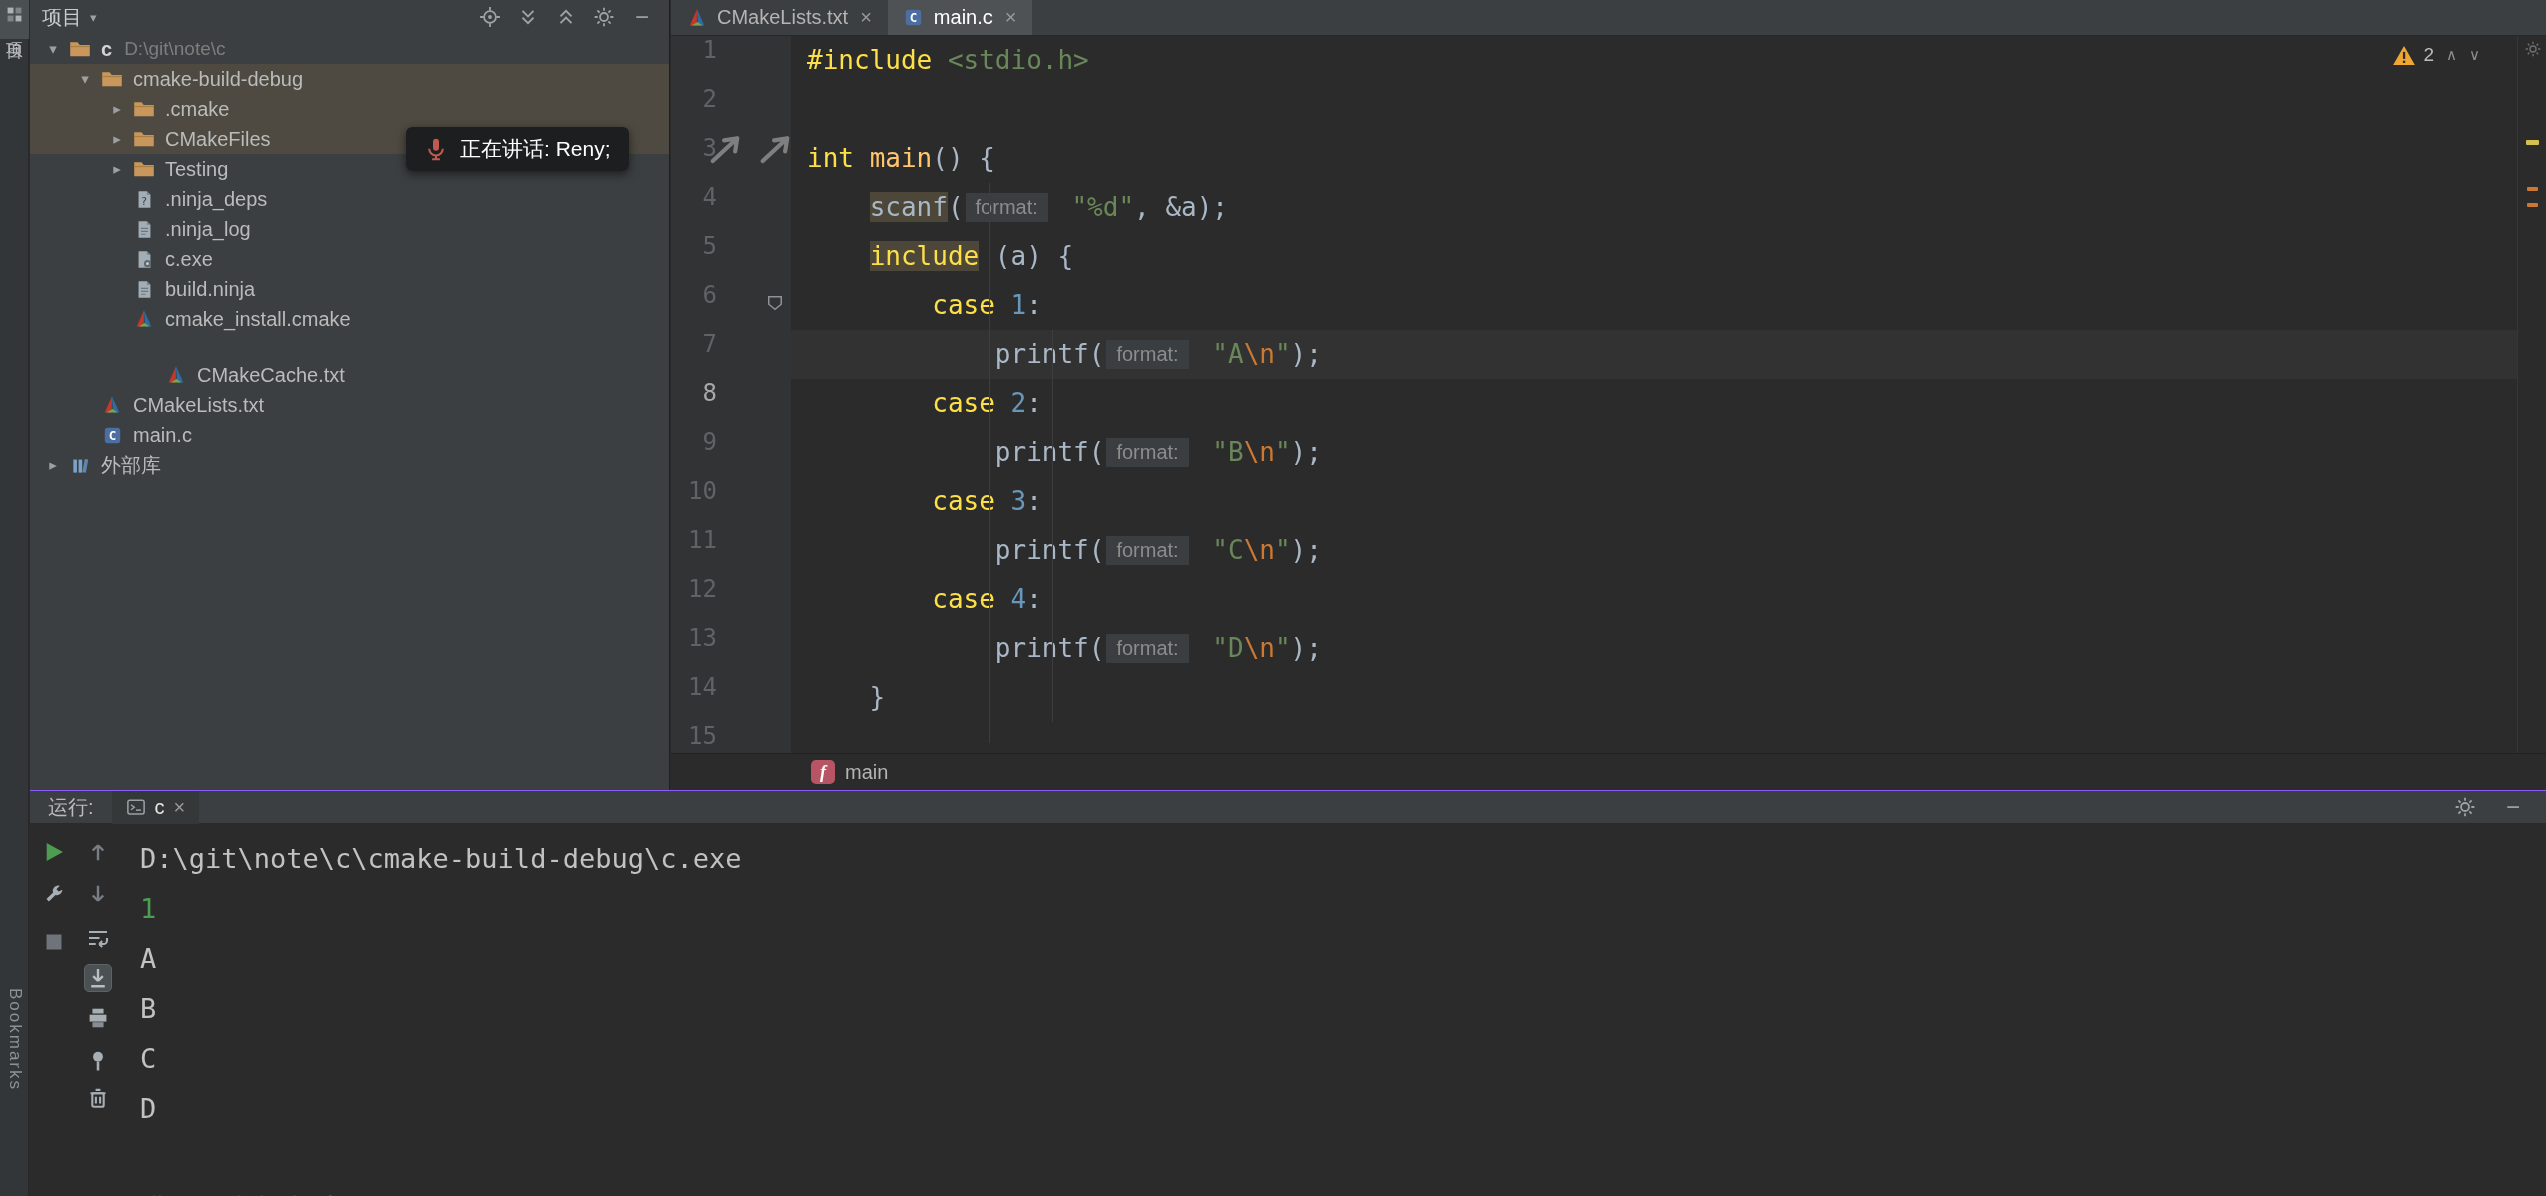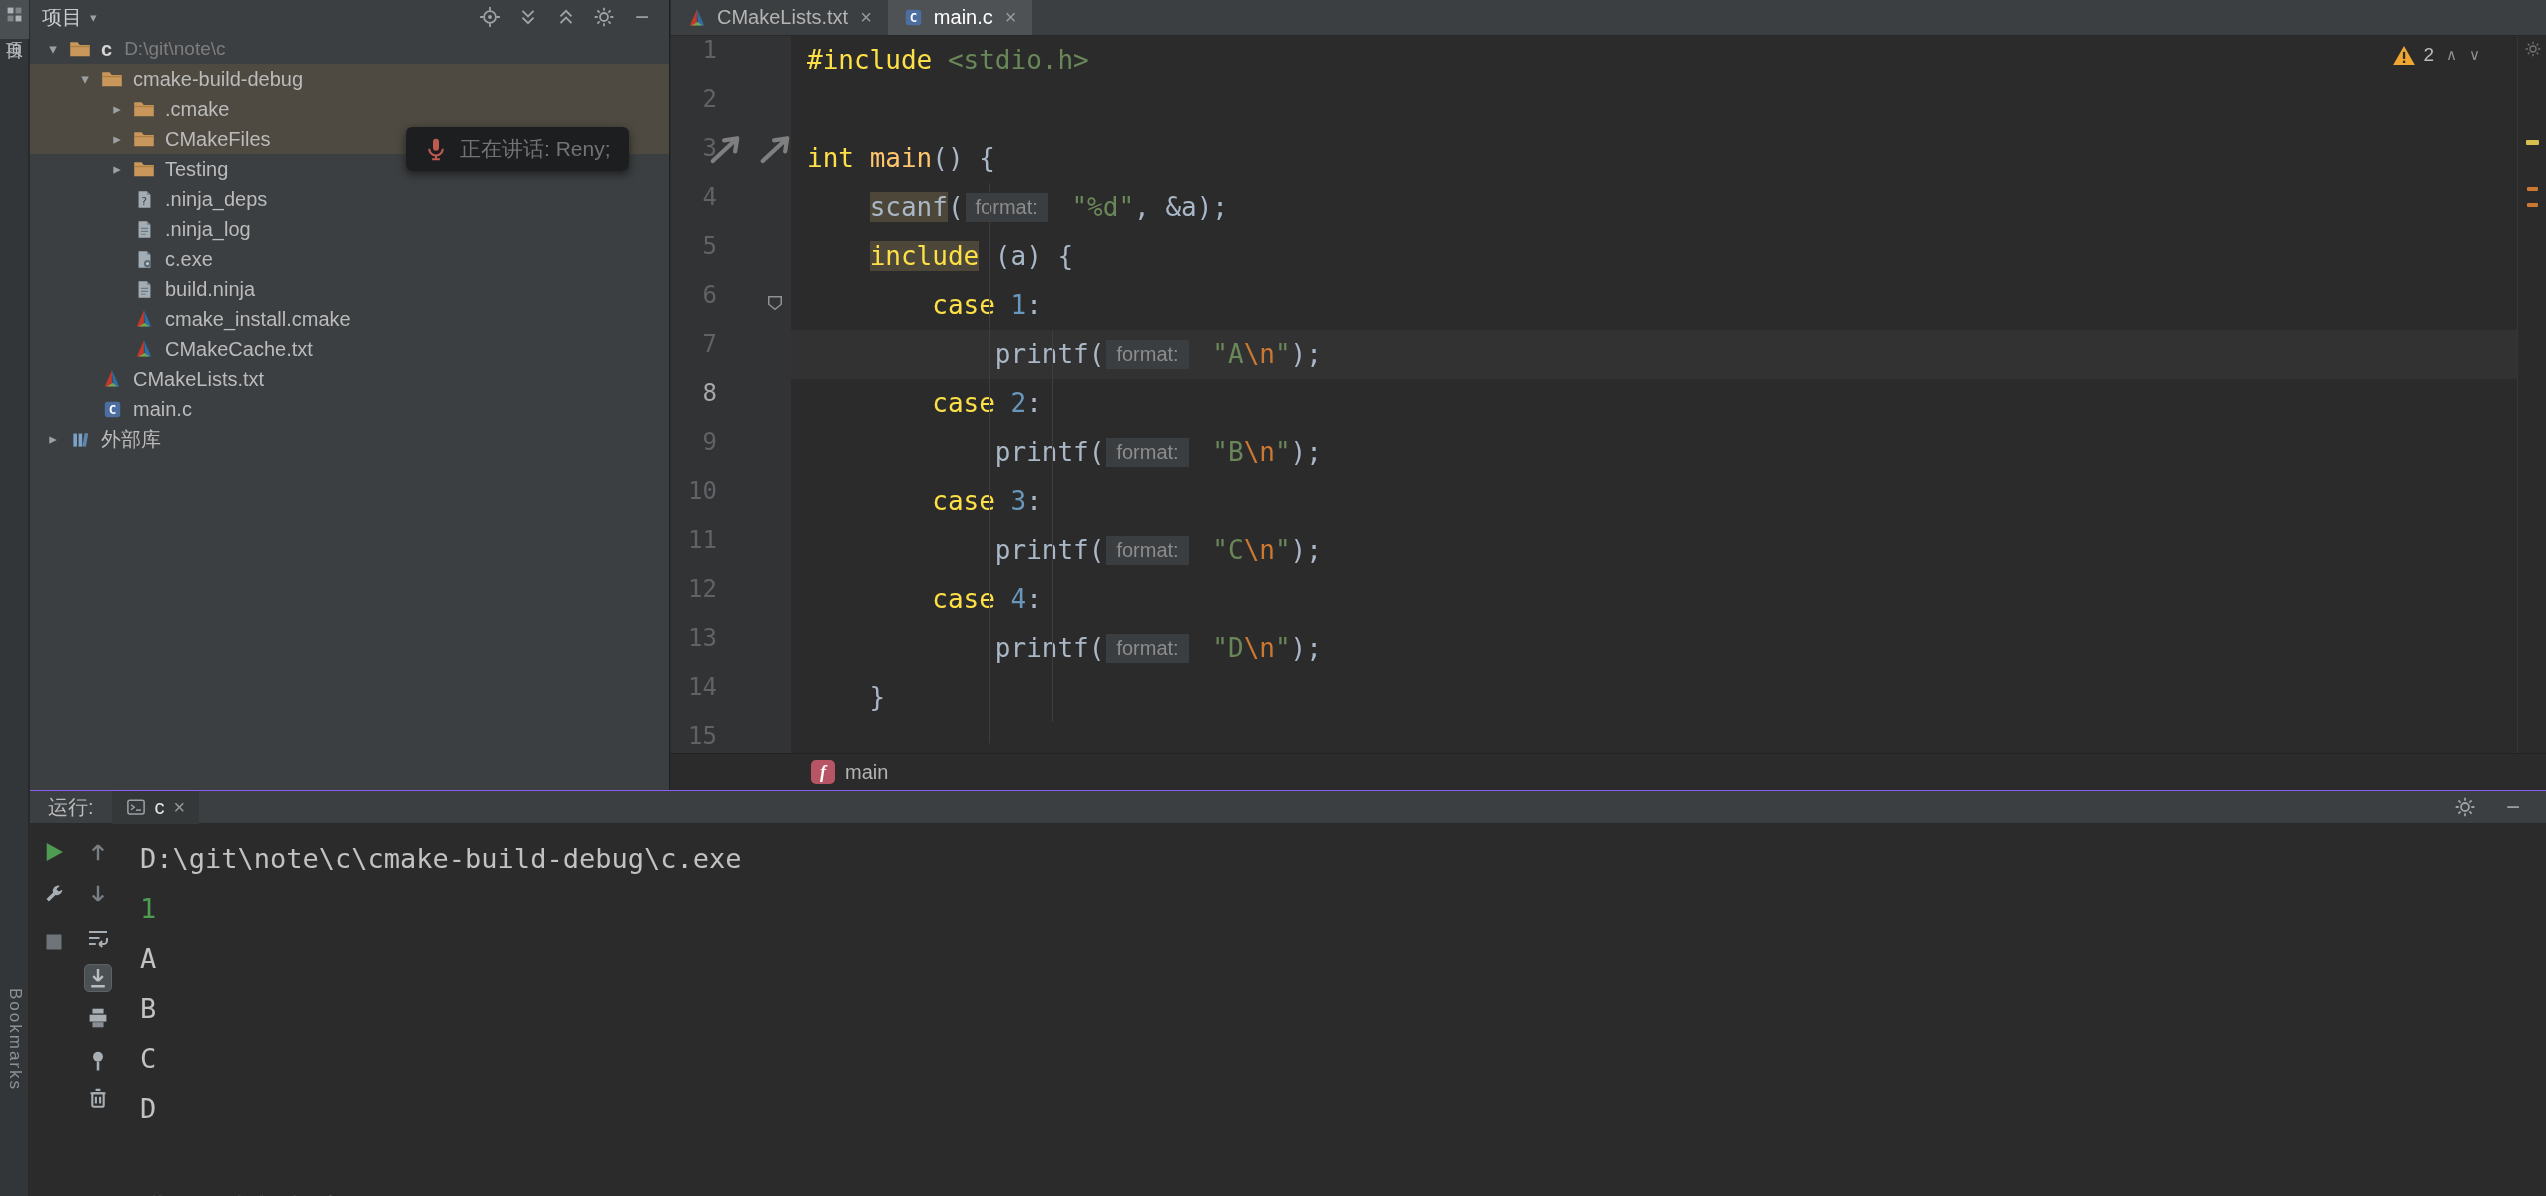--- a/index.html
+++ b/index.html
@@ -90,21 +90,21 @@
            font:27px "DejaVu Sans Mono",monospace}
   .console-line{height:50px;line-height:50px;white-space:pre}
   .console-line.cmd{color:#c2c2c2}
   .console-line.input{color:#4F9D51}
   .console-line.out{color:#c2c2c2}
   .console-line.sys{color:#bdbdbd}
 
   
   .voice-overlay{position:absolute;left:406px;top:127px;height:44px;display:flex;align-items:center;gap:12px;
                  padding:0 18px;background:rgba(28,29,30,.97);border-radius:6px;box-shadow:0 3px 10px rgba(0,0,0,.55);
-                 font-size:21px;color:#737373;z-index:50}
+                 font-size:21px;color:#ffffff;z-index:50}
   .overlay-arrows{position:absolute;left:704px;top:126px;display:flex;gap:8px;z-index:50;opacity:.65}
 </style>
 </head>
 <body>
 
 <div id="app">
 
   <div class="left-stripe">
     <div class="stripe-btn stripe-project">
       <span>
@@ -261,21 +261,21 @@
           <span class="chev"></span>
           <span class="ticon">
             <svg xmlns="http://www.w3.org/2000/svg" viewBox="0 0 16 16" width="20" height="20">
               <path d="M8 1 2.2 14h5.6z" fill="#C0392B"></path>
               <path d="M8 1l5.8 13H8.8z" fill="#2E6DA4"></path>
               <path d="M3.6 14h8.8L8.4 11.2z" fill="#77A653"></path>
             </svg>
           </span>
           <span class="t-label">cmake_install.cmake</span>
         </div>
-        <div class="tree-row" style="padding-left: 72px;">
+        <div class="tree-row" style="padding-left: 104px; margin-top: 26px;">
           <span class="chev"></span>
           <span class="ticon">
             <svg xmlns="http://www.w3.org/2000/svg" viewBox="0 0 16 16" width="20" height="20">
               <path d="M8 1 2.2 14h5.6z" fill="#C0392B"></path>
               <path d="M8 1l5.8 13H8.8z" fill="#2E6DA4"></path>
               <path d="M3.6 14h8.8L8.4 11.2z" fill="#77A653"></path>
             </svg>
           </span>
           <span class="t-label">CMakeCache.txt</span>
         </div>

